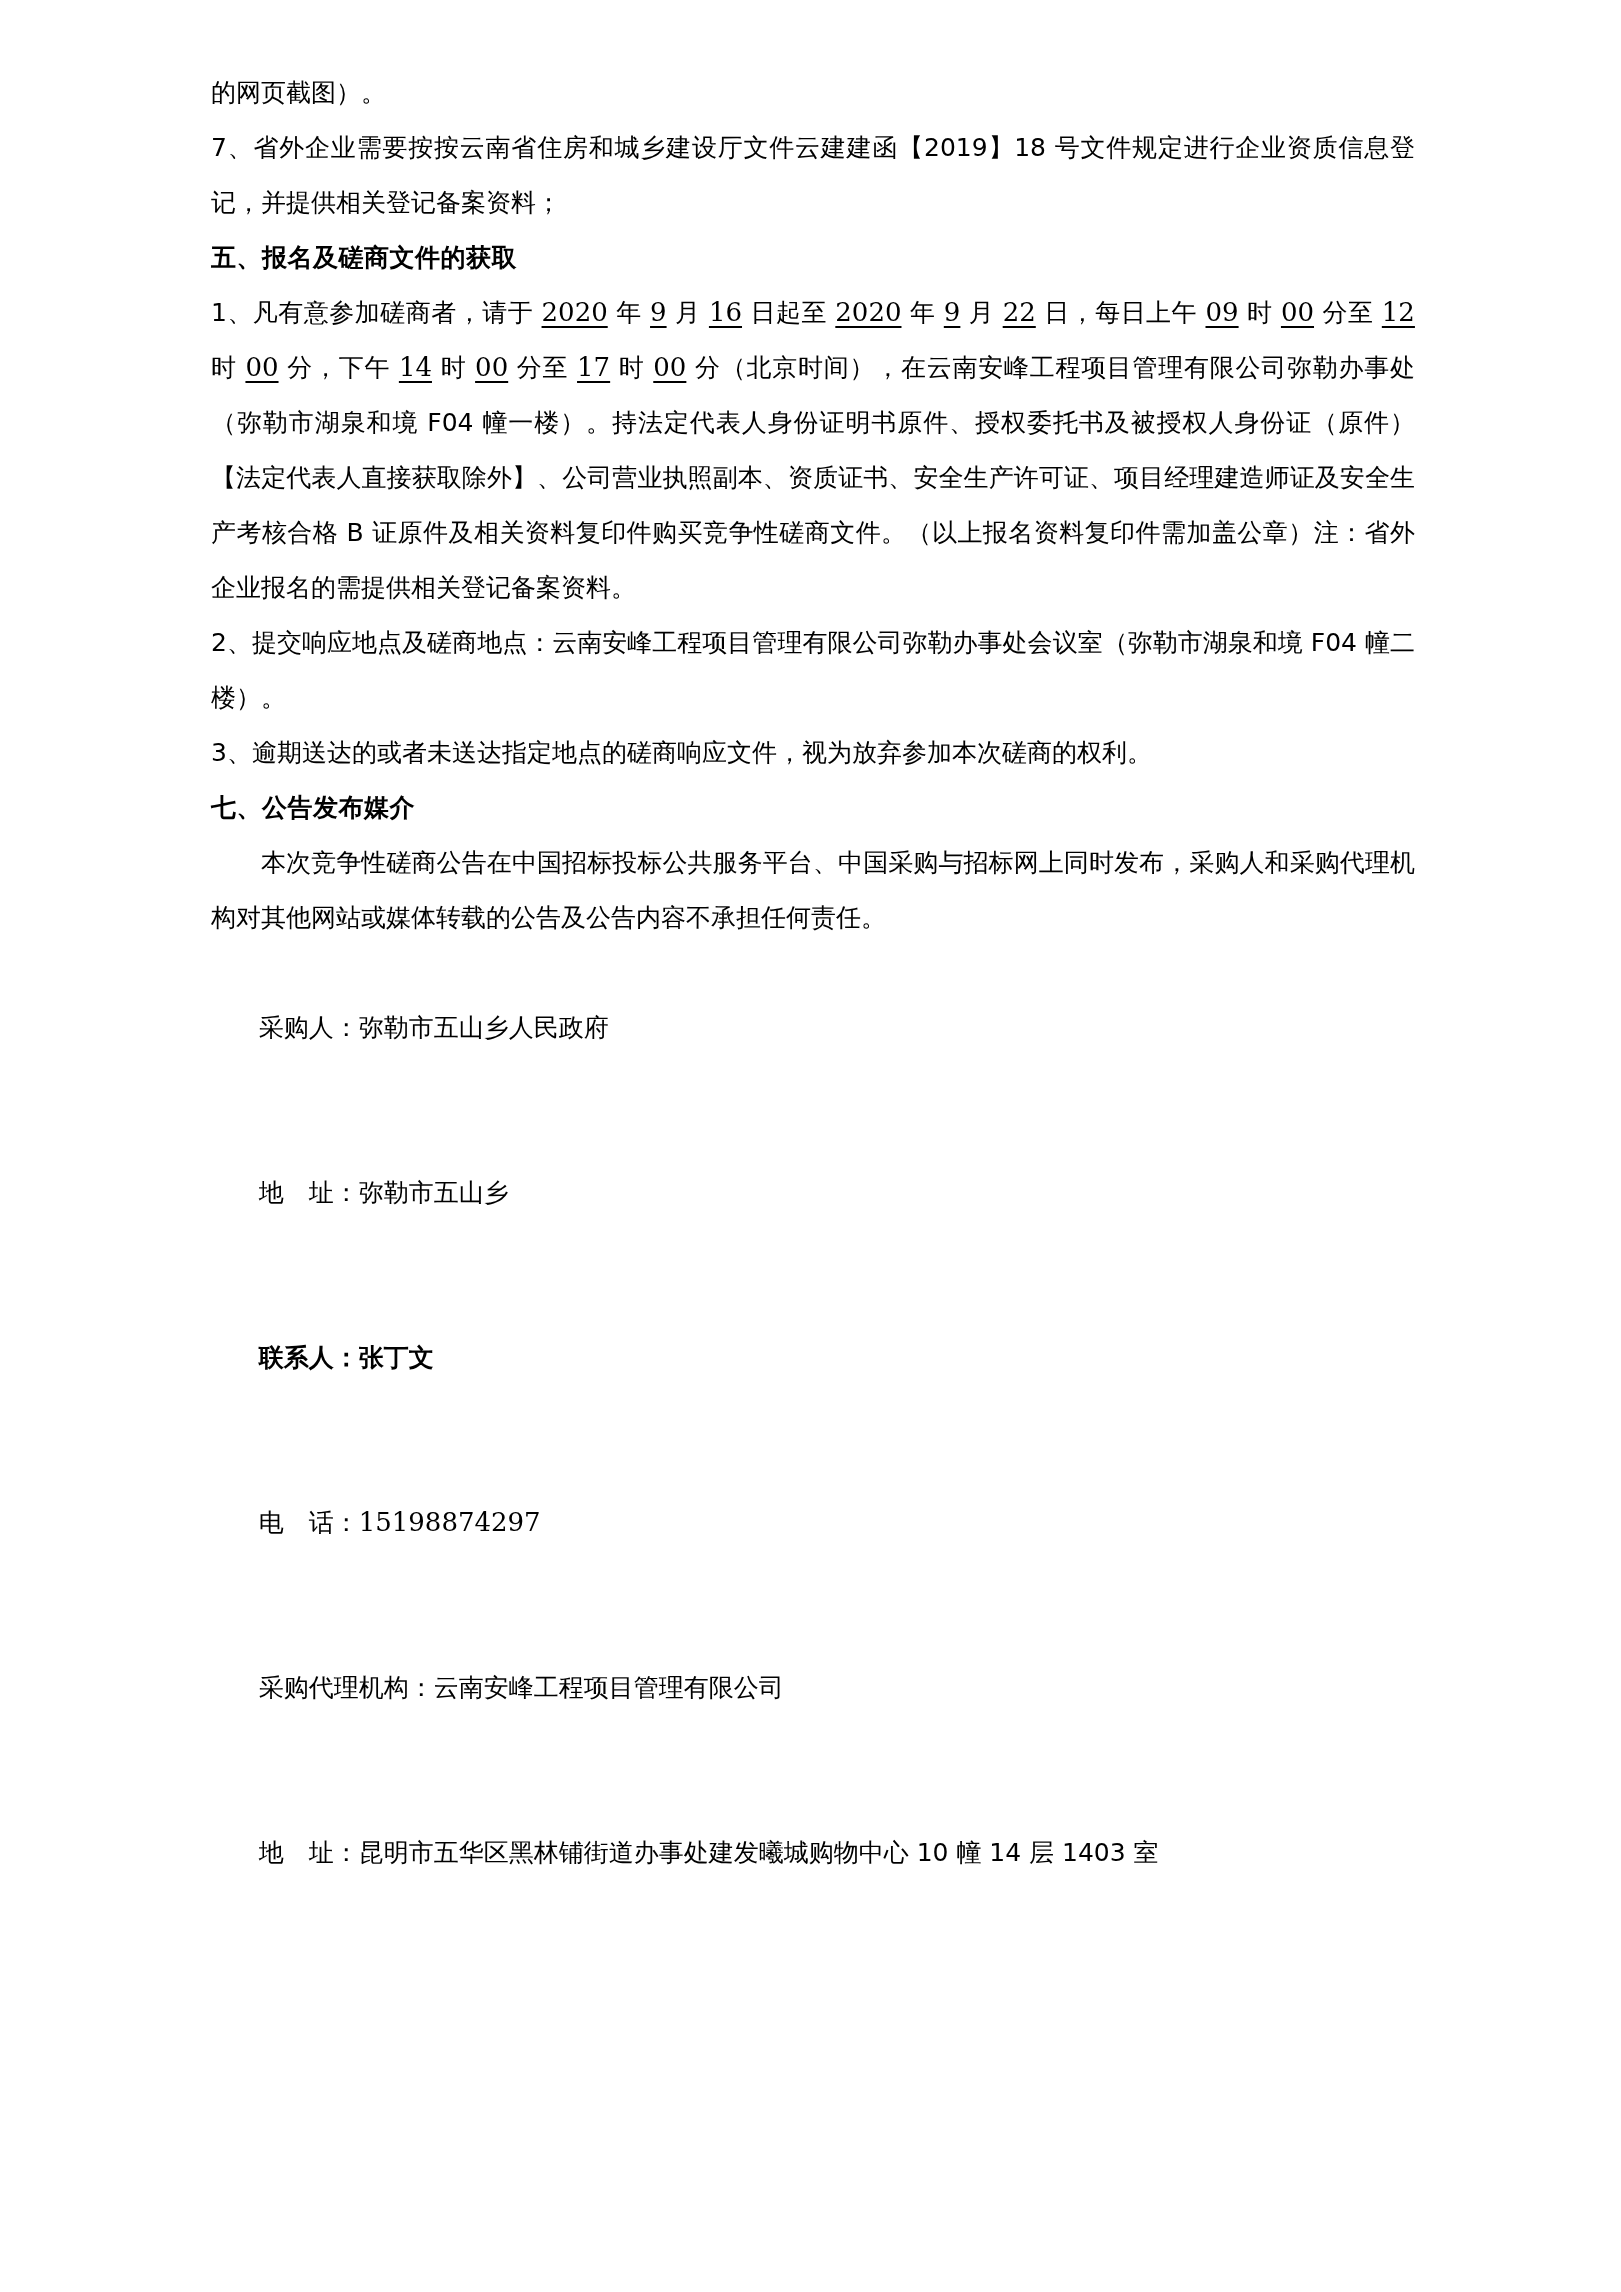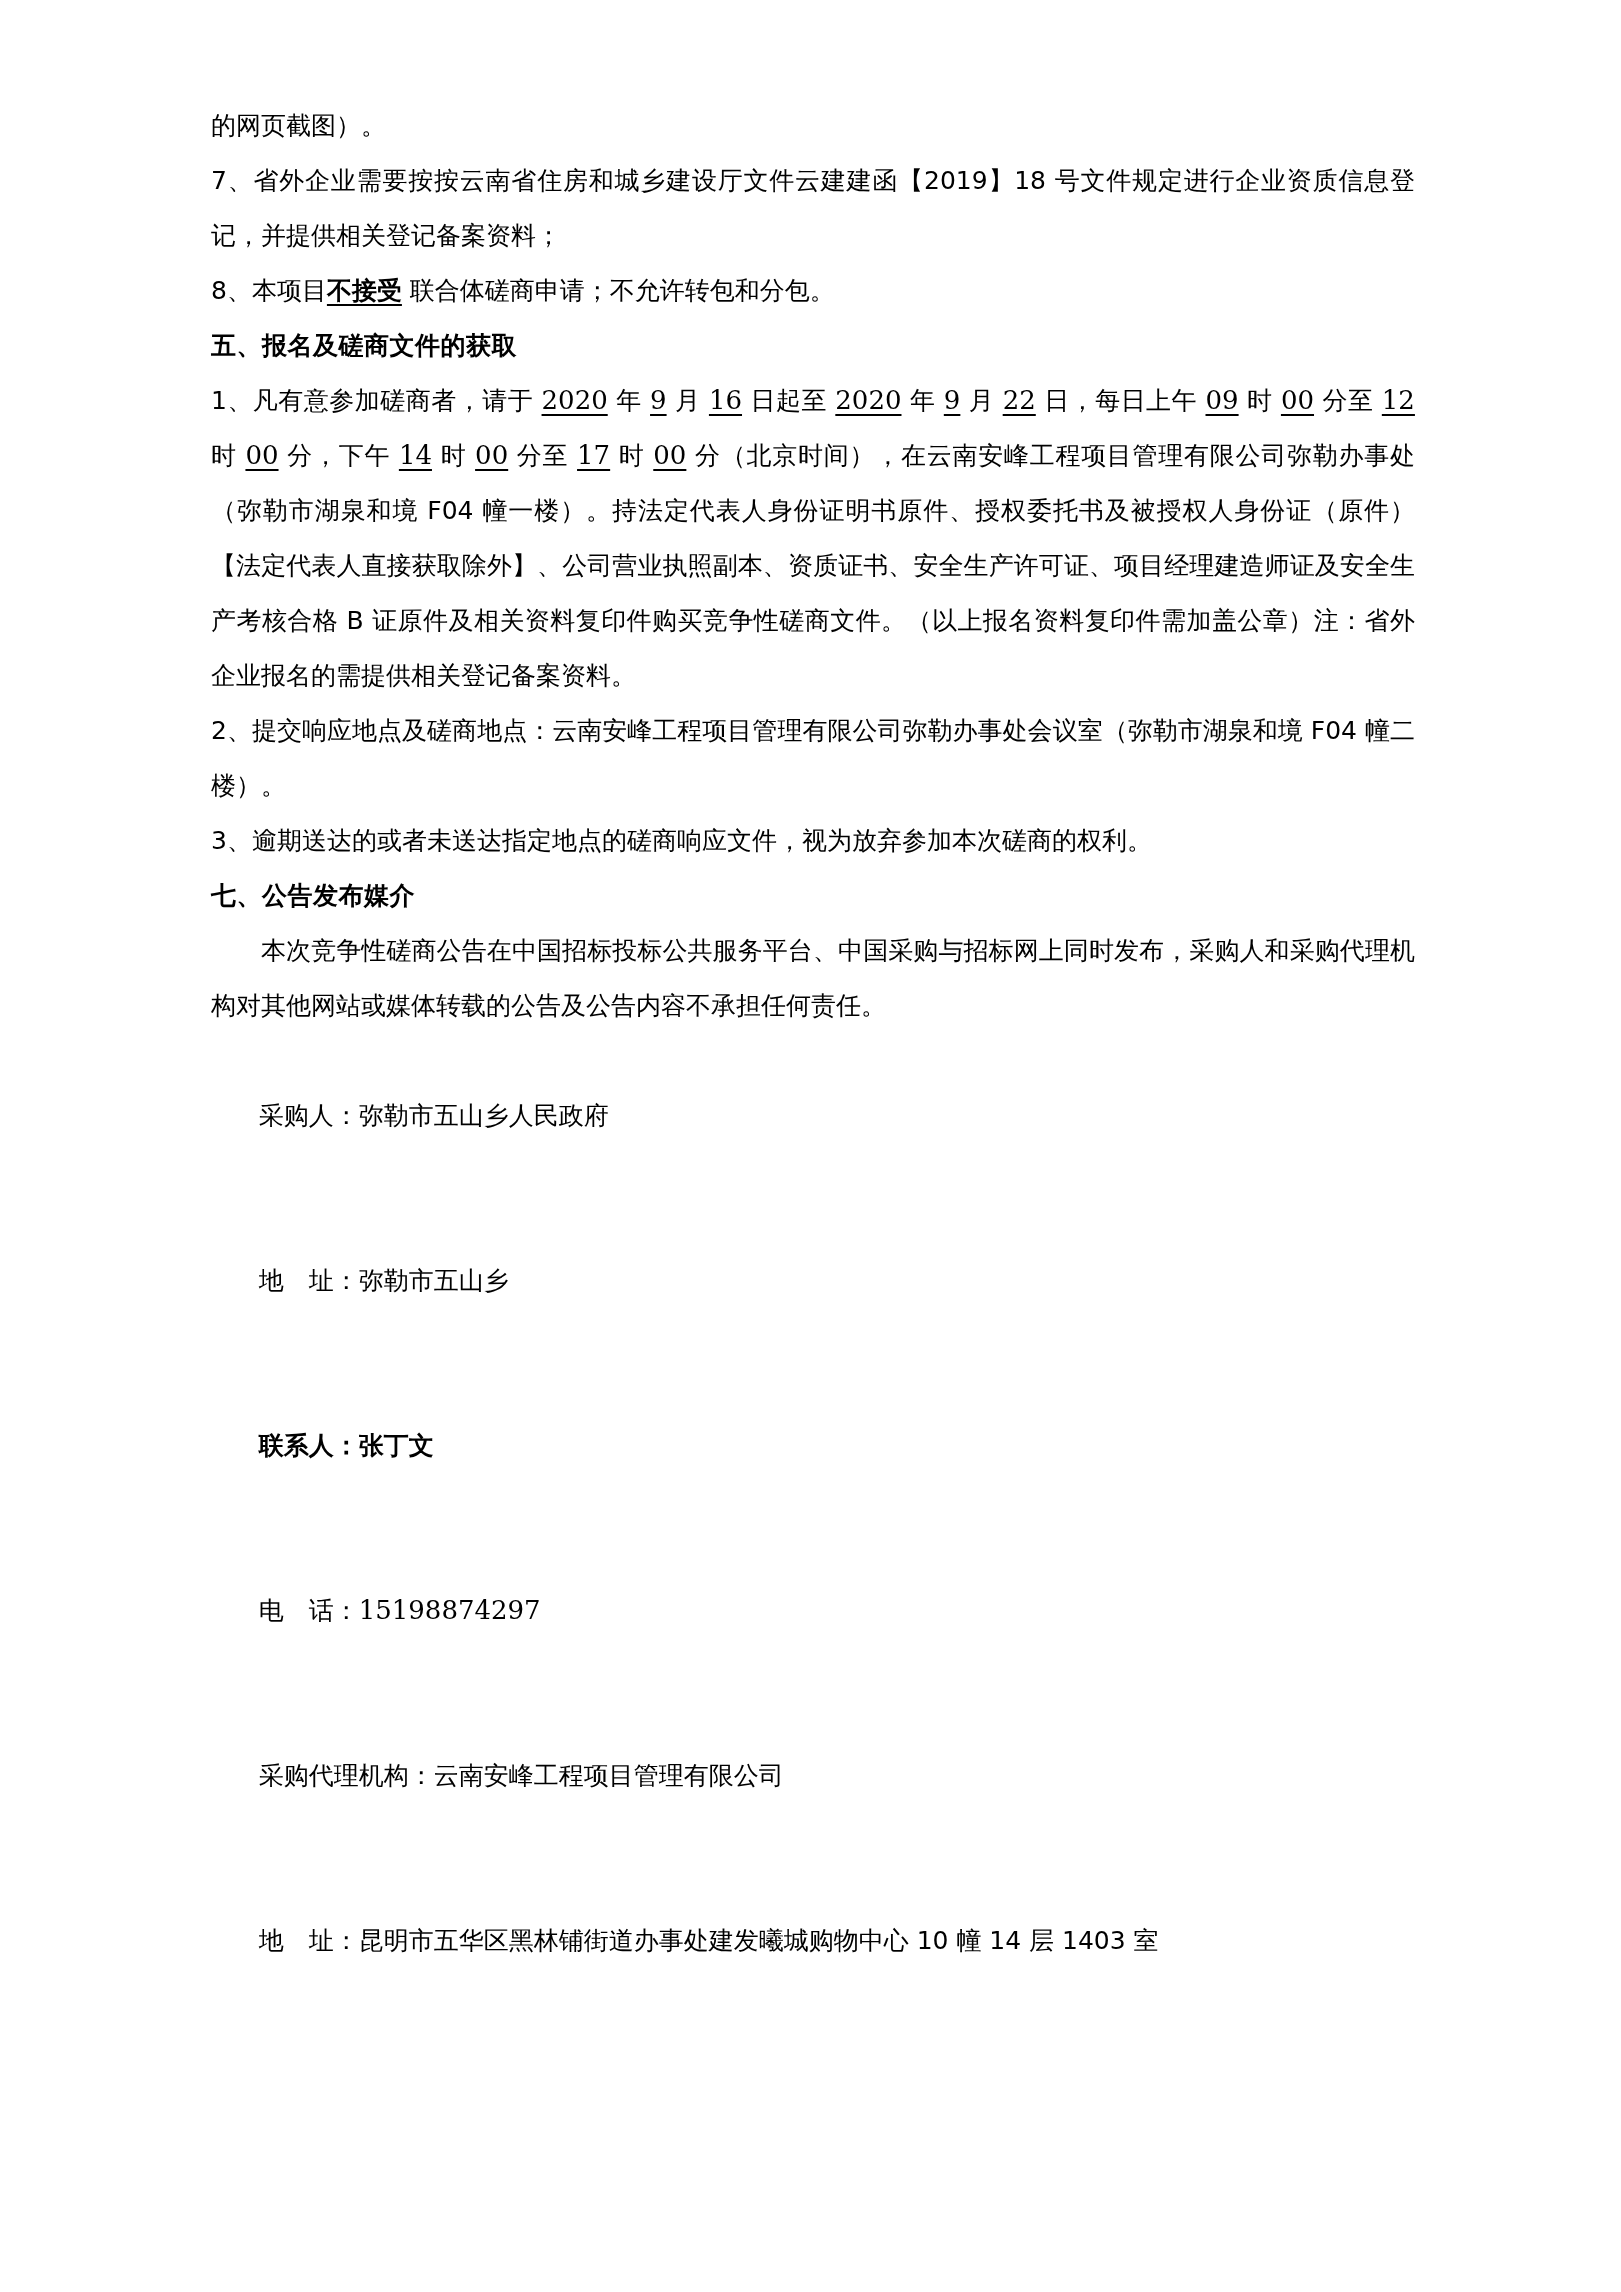--- a/index.html
+++ b/index.html
@@ -15,21 +15,21 @@
     position: relative;
     overflow: hidden;
   }
   .page {
     position: absolute;
     left: 0;
     top: 0;
     width: 1621px;
     height: 2293px;
     box-sizing: border-box;
-    padding: 98px 206px 0 211px;
+    padding: 65px 206px 0 211px;
   }
   .doc-body {
     font-size: 25px;
     line-height: 55px;
   }
   p {
     margin: 0;
     padding: 0;
   }
   .para {
@@ -70,23 +70,20 @@
   <div class="doc-body">
 
     <p class="para">
       <span>的网页截图）。</span>
     </p>
 
     <p class="para">
       <span>7、省外企业需要按按云南省住房和城乡建设厅文件云建建函【2019】18 号文件规定进行企业资质信息登记，并提供相关登记备案资料；</span>
     </p>
 
-    <p class="para">
-      <span>8、本项目</span><span class="bold-u">不接受</span><span> 联合体磋商申请；不允许转包和分包。</span>
-    </p>
 
 
     <p class="para heading">
       <span>五、报名及磋商文件的获取</span>
     </p>
 
     <p class="para">
       <span>1、凡有意参加磋商者，请于 </span><span class="u num">2020</span><span> 年 </span><span class="u num">9</span><span> 月 </span><span class="u num">16</span><span> 日起至 </span><span class="u num">2020</span><span> 年 </span><span class="u num">9</span><span> 月 </span><span class="u num">22</span><span> 日，每日上午 </span><span class="u num">09</span><span> 时 </span><span class="u num">00</span><span> 分至 </span><span class="u num">12</span><span> 时 </span><span class="u num">00</span><span> 分，下午 </span><span class="u num">14</span><span> 时 </span><span class="u num">00</span><span> 分至 </span><span class="u num">17</span><span> 时 </span><span class="u num">00</span><span> 分（北京时间），在云南安峰工程项目管理有限公司弥勒办事处（弥勒市湖泉和境 F04 幢一楼）。持法定代表人身份证明书原件、授权委托书及被授权人身份证（原件）【法定代表人直接获取除外】、公司营业执照副本、资质证书、安全生产许可证、项目经理建造师证及安全生产考核合格 B 证原件及相关资料复印件购买竞争性磋商文件。（以上报名资料复印件需加盖公章）注：省外企业报名的需提供相关登记备案资料。</span>
     </p>
 

